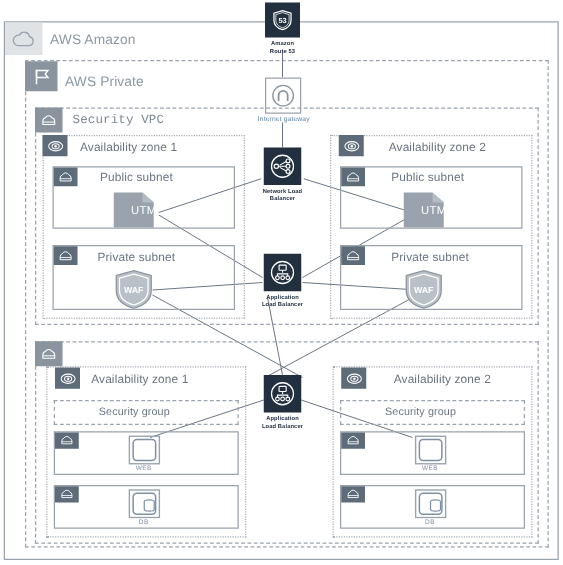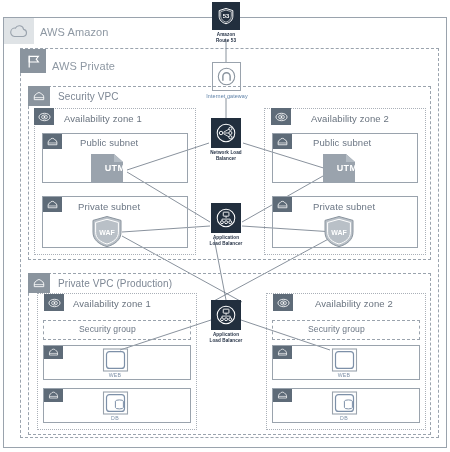--- a/index.html
+++ b/index.html
@@ -43,21 +43,21 @@
   }
   .tile-cap-blue{color:#5b7fa6;font-weight:normal;font-size:5.4px;}
 
   .inst-lbl{
     position:absolute;text-align:center;font-size:5.2px;color:#7d90a8;
     letter-spacing:.3px;white-space:nowrap;
   }
 
   
   .utm{position:absolute;display:flex;align-items:center;justify-content:center;}
-  .utm span{font-size:9px;font-weight:bold;color:#5e6b78;letter-spacing:.3px;margin-left:16px;}
+  .utm span{font-size:9px;font-weight:normal;color:#5e6b78;letter-spacing:.3px;margin-left:16px;}
 
   svg.lines{position:absolute;left:0;top:0;width:450px;height:452px;pointer-events:none;}
 </style>
 </head>
 <body>
 
 <div class="canvas">
 
   <div class="box solid-gray" style="left:3px;top:17px;width:444px;height:431px;"></div>
   <div class="chip chip-plain" style="left:4px;top:18px;width:30px;height:26px;background:#dfe3e6;">
@@ -124,21 +124,21 @@
   </div>
   <div class="tile-cap tile-cap-blue" style="left:192px;top:93px;width:70px;">Internet gateway</div>
 
   <div class="box dashed-gray" style="left:28px;top:86px;width:403px;height:174px;"></div>
   <div class="chip chip-light" style="left:28px;top:86px;width:22px;height:20px;">
     <svg width="14" height="11" viewBox="0 0 16 12">
       <path d="M2.6 9.6 H13.4 V6.4 a3.2 3.2 0 0 0 -2.4 -3.0 a3.4 3.4 0 0 0 -6.1 0 a3.2 3.2 0 0 0 -2.3 3.0 Z" fill="none" stroke="#ffffff" stroke-width="1"></path>
       <path d="M2.6 7.3 H13.4" stroke="#ffffff" stroke-width="0.9"></path>
     </svg>
   </div>
-  <div class="lbl" style="left:58px;top:91px;font-size:10px;color:#7d8794;">Security VPC</div>
+  <div class="lbl" style="left:58px;top:91px;font-size:10px;color:#7d8794;font-family:Liberation Mono, monospace;">Security VPC</div>
 
   <div class="box dotted-gray" style="left:34px;top:108px;width:162px;height:147px;"></div>
   <div class="chip chip-dark" style="left:34px;top:108px;width:20px;height:17px;">
     <svg width="13" height="10" viewBox="0 0 14 10">
       <ellipse cx="7" cy="5" rx="6" ry="4" fill="none" stroke="#ffffff" stroke-width="0.9"></ellipse>
       <ellipse cx="7" cy="5" rx="3.1" ry="2.2" fill="none" stroke="#ffffff" stroke-width="0.9"></ellipse>
       <circle cx="7" cy="5" r="1.1" fill="#ffffff"></circle>
     </svg>
   </div>
   <div class="lbl lbl-az" style="left:64px;top:113px;">Availability zone 1</div>
@@ -243,21 +243,20 @@
   <div class="tile-cap" style="left:196px;top:235px;width:60px;">Application
 Load Balancer</div>
 
   <div class="box dashed-gray" style="left:28px;top:273px;width:403px;height:162px;"></div>
   <div class="chip chip-light" style="left:28px;top:273px;width:22px;height:20px;">
     <svg width="14" height="11" viewBox="0 0 16 12">
       <path d="M2.6 9.6 H13.4 V6.4 a3.2 3.2 0 0 0 -2.4 -3.0 a3.4 3.4 0 0 0 -6.1 0 a3.2 3.2 0 0 0 -2.3 3.0 Z" fill="none" stroke="#ffffff" stroke-width="1"></path>
       <path d="M2.6 7.3 H13.4" stroke="#ffffff" stroke-width="0.9"></path>
     </svg>
   </div>
-  <div class="lbl" style="left:58px;top:278px;font-size:10px;color:#7d8794;">Private VPC (Production)</div>
 
   <div class="box dotted-gray" style="left:37px;top:293px;width:160px;height:137px;"></div>
   <div class="chip chip-dark" style="left:44px;top:294px;width:20px;height:17px;">
     <svg width="13" height="10" viewBox="0 0 14 10">
       <ellipse cx="7" cy="5" rx="6" ry="4" fill="none" stroke="#ffffff" stroke-width="0.9"></ellipse>
       <ellipse cx="7" cy="5" rx="3.1" ry="2.2" fill="none" stroke="#ffffff" stroke-width="0.9"></ellipse>
       <circle cx="7" cy="5" r="1.1" fill="#ffffff"></circle>
     </svg>
   </div>
   <div class="lbl lbl-az" style="left:73px;top:298px;">Availability zone 1</div>

